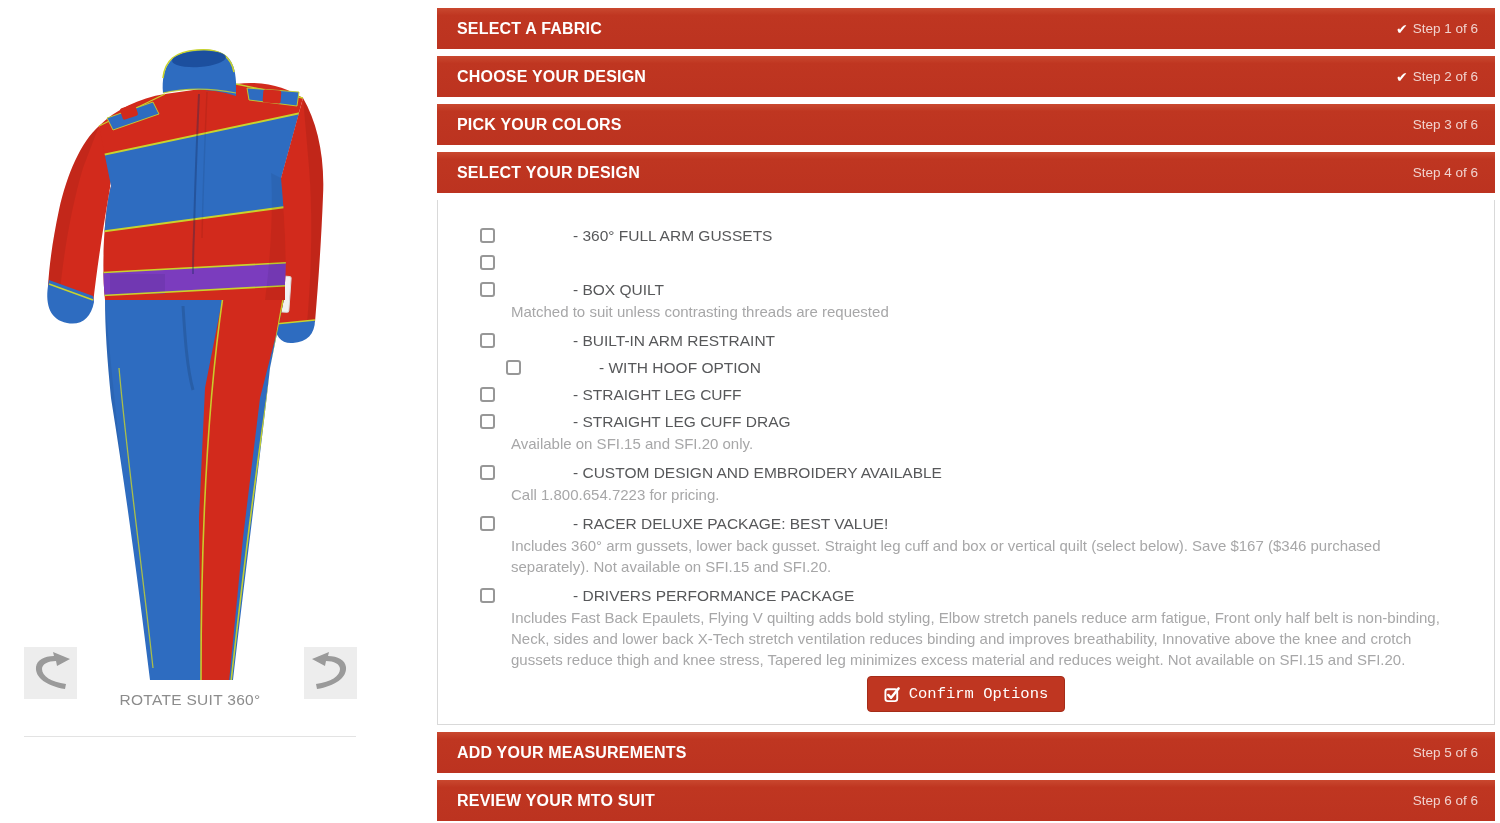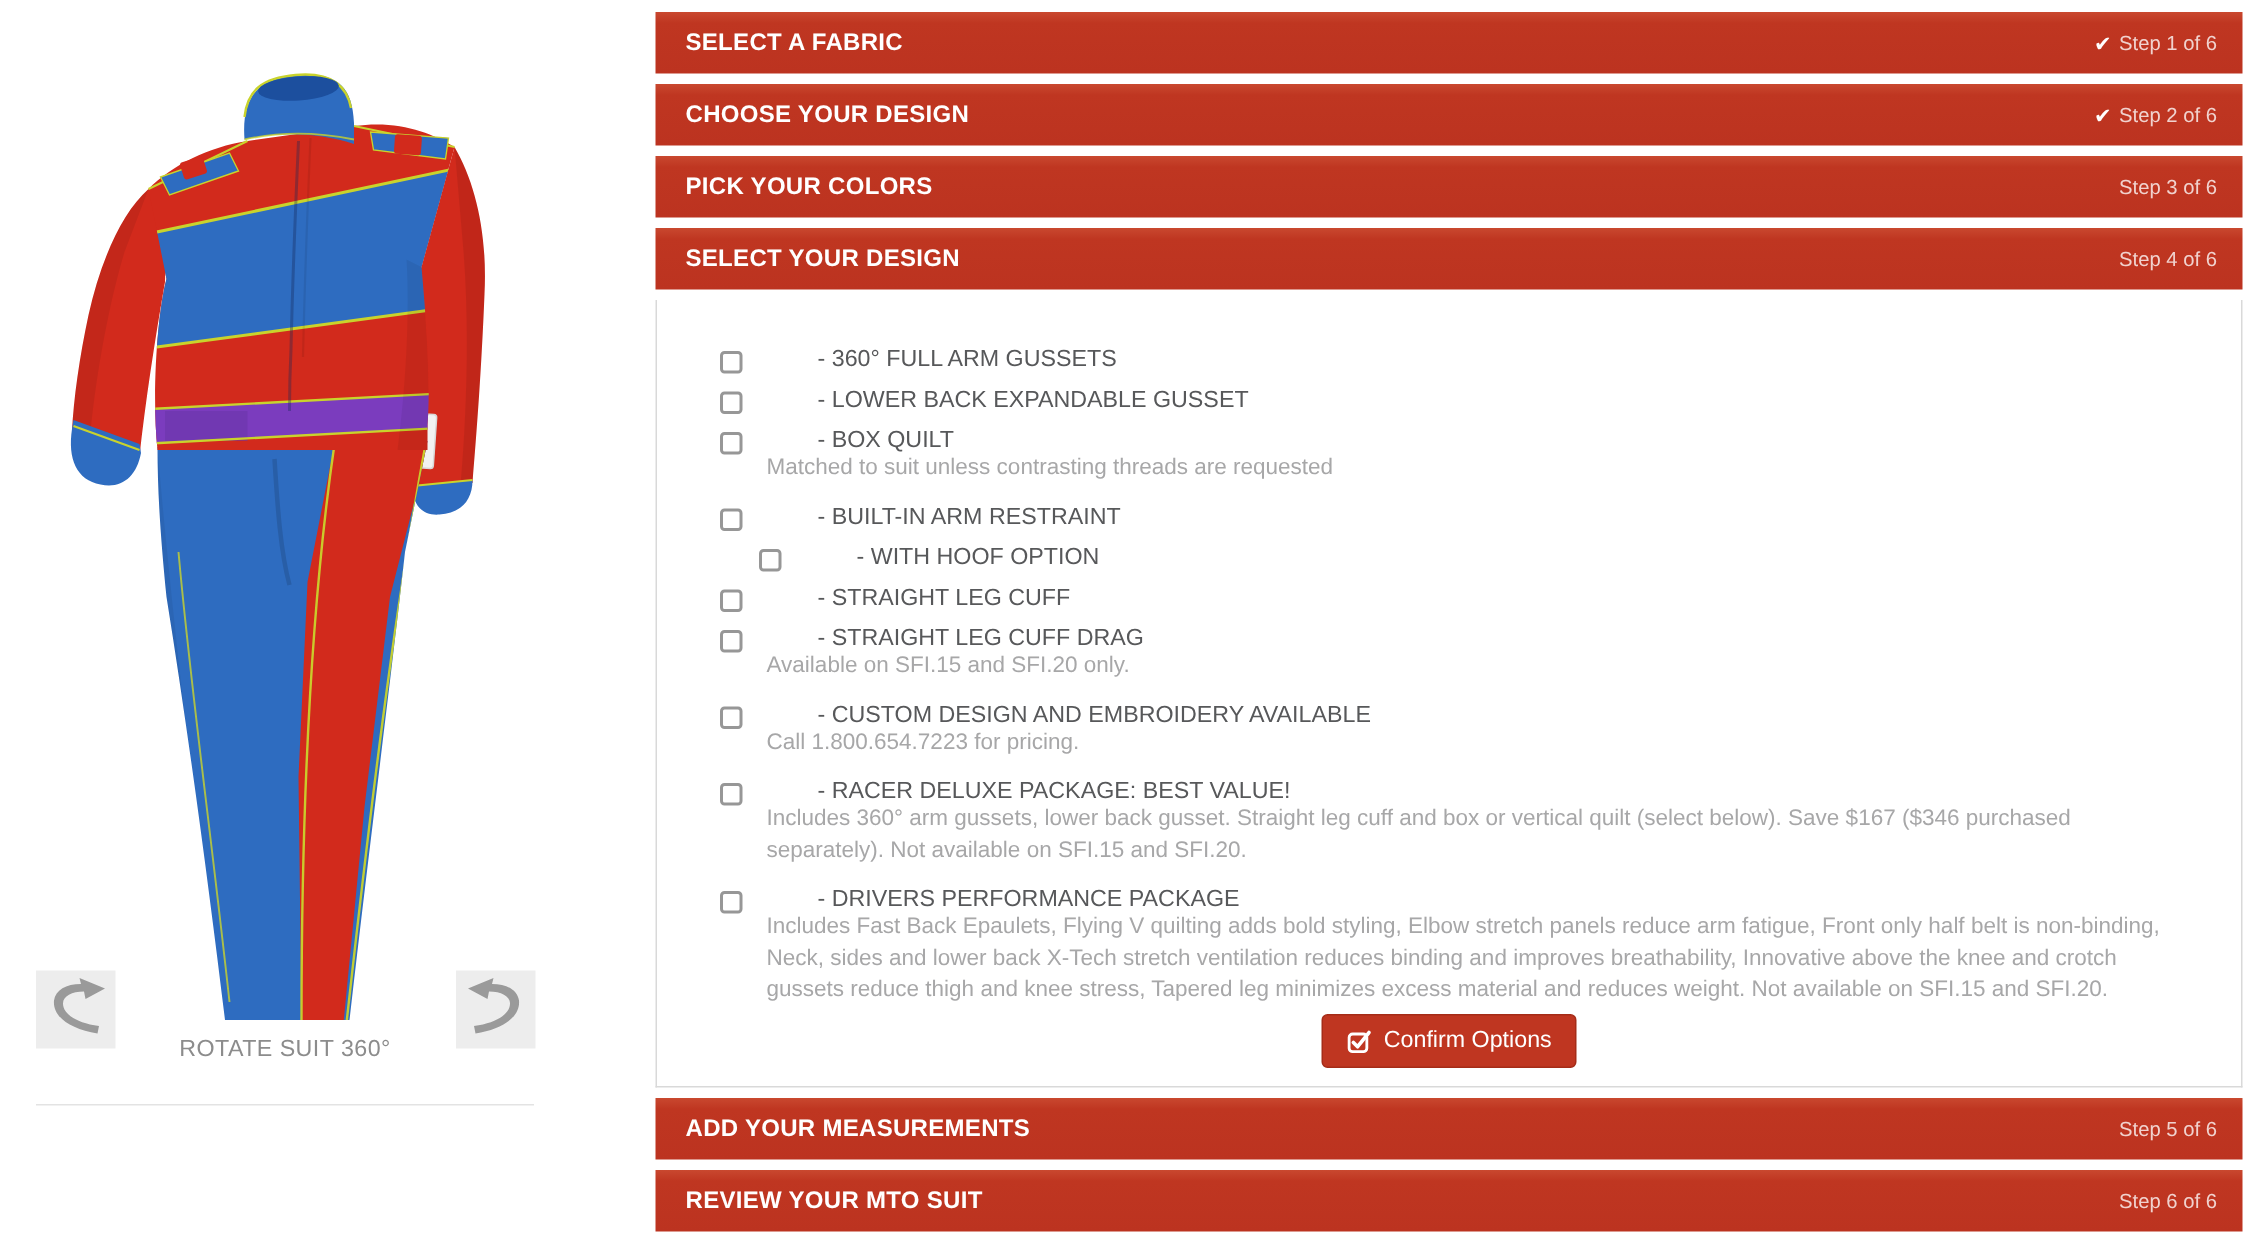--- a/index.html
+++ b/index.html
@@ -31,30 +31,30 @@
   
   .right{position:absolute;left:437px;top:8px;width:1058px;}
   .bar{height:41px;margin-bottom:7px;background:linear-gradient(#c9482f 0,#bf3621 18%,#bc3320 100%);
     display:flex;align-items:center;justify-content:space-between;padding:0 17px 0 20px;cursor:pointer;}
   .bar-title{color:#ffffff;font-weight:bold;font-size:16px;letter-spacing:.2px;}
   .bar-step{color:rgba(255,255,255,.78);font-size:13.5px;display:flex;align-items:center;gap:5px;}
   .bar-step .chk{color:#ffffff;font-size:14px;}
 
   .panel{height:525px;margin-bottom:7px;border:1px solid #d9d9d9;border-top:none;
     background:#ffffff;padding-top:22px;overflow:hidden;}
-  .opt-row{height:27px;display:flex;align-items:flex-end;padding-left:42px;}
+  .opt-row{height:27px;display:flex;align-items:center;padding-left:42px;gap:28px;}
   .opt-row.sub{padding-left:68px;}
   .cb{appearance:none;-webkit-appearance:none;width:15px;height:15px;border:2px solid #979797;
     border-radius:3px;background:#fff;cursor:pointer;flex:none;}
   .opt-label{margin-left:50px;font-size:15.5px;color:#57585a;cursor:pointer;white-space:nowrap;}
   .note{margin:-2px 0 5px 73px;max-width:952px;font-size:15px;line-height:21px;color:#a7a7a8;}
   .confirm-wrap{margin-top:6px;text-align:center;}
   .confirm{display:inline-flex;align-items:flex-end;gap:8px;background:var(--accent);
     border:1px solid var(--accent-dark);border-radius:4px;color:#fff;font-size:15.5px;
-    padding:8px 16px;cursor:pointer;font-family:Liberation Sans, sans-serif;}
+    padding:8px 16px;cursor:pointer;font-family:Liberation Mono, monospace;}
   .confirm svg{width:17px;height:17px;display:block;}
 </style>
 </head>
 <body>
 
 <div class="app">
 
   <aside class="left">
     <div class="suit">
       <svg viewBox="0 0 340 645" width="340" height="645">
@@ -167,21 +167,20 @@
 
     <div class="panel">
 
       <div class="opt-row">
         <input type="checkbox" class="cb" style="">
         <label class="opt-label">- 360° FULL ARM GUSSETS</label>
       </div>
 
       <div class="opt-row">
         <input type="checkbox" class="cb" style="">
-        <label class="opt-label">- LOWER BACK EXPANDABLE GUSSET</label>
       </div>
 
       <div class="opt-row">
         <input type="checkbox" class="cb" style="">
         <label class="opt-label">- BOX QUILT</label>
       </div>
       <div class="note">Matched to suit unless contrasting threads are requested</div>
 
       <div class="opt-row">
         <input type="checkbox" class="cb" style="">

